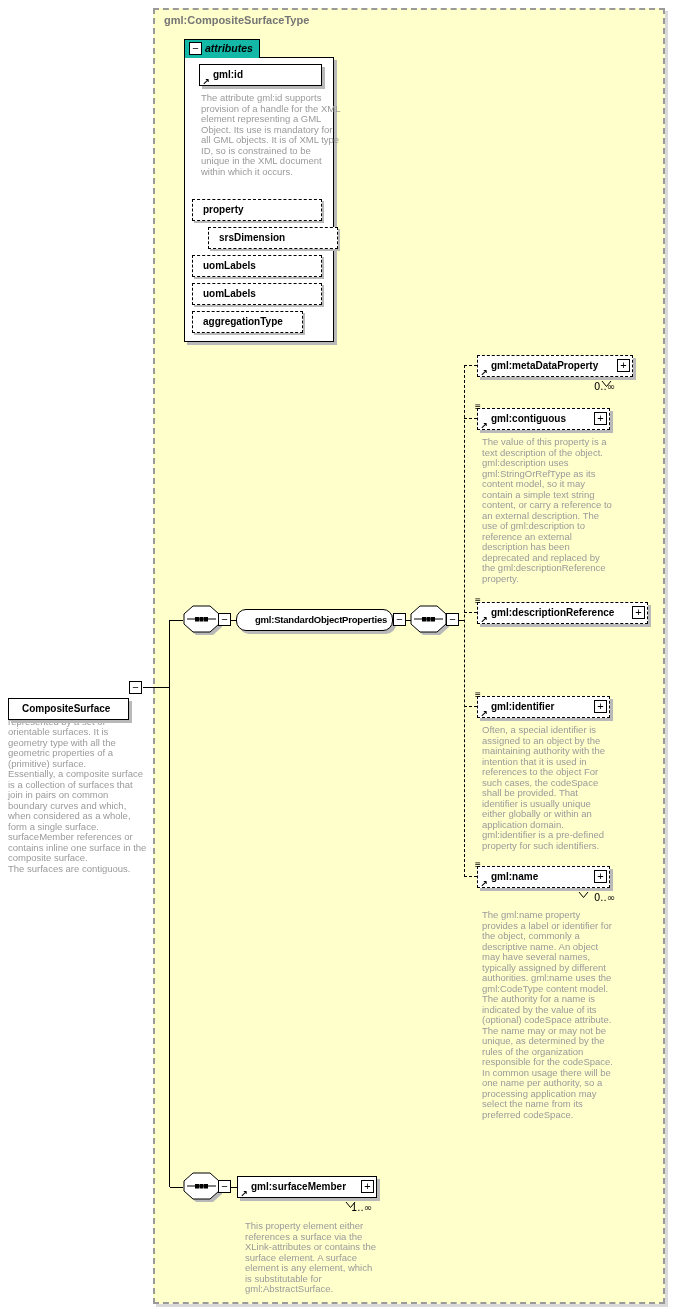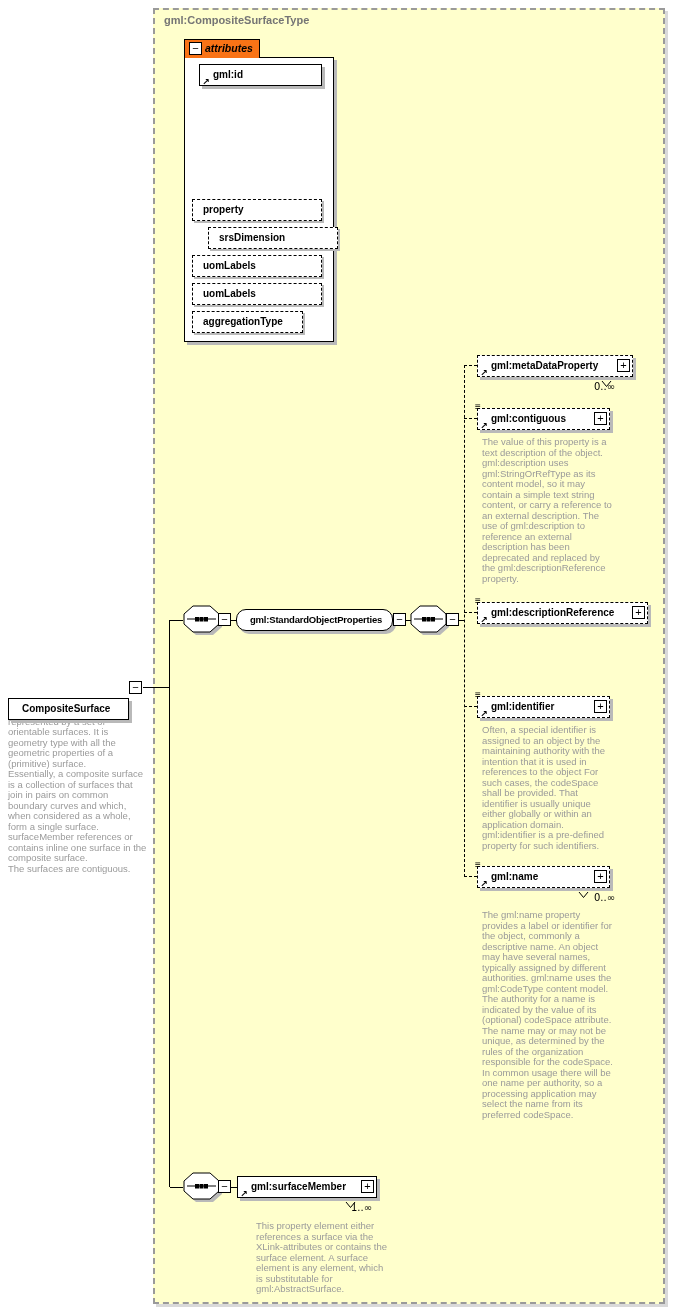--- a/index.html
+++ b/index.html
@@ -10,21 +10,21 @@
            background:#FFFFCC;border:2px dashed #9a9a9a;box-sizing:border-box;
            box-shadow:3px 3px 0 #d9d9d9;}
   .typetitle{position:absolute;left:164px;top:14px;font-size:11px;font-weight:bold;
              color:#757575;white-space:nowrap;z-index:2;}
   
   .ebox{position:absolute;background:#fff;border:1px solid #000;box-sizing:border-box;
         box-shadow:3px 3px 0 #b9b9b9;font-size:10px;font-weight:bold;color:#000;
         height:22px;line-height:20px;padding-left:13px;white-space:nowrap;z-index:3;}
   .opt{border-style:dashed;}
   .sh2{box-shadow:2px 2px 0 #b9b9b9;}
-  .gbox{border-radius:10px;font-size:9.5px;letter-spacing:-0.2px;}
+  .gbox{border-radius:10px;font-size:9.5px;letter-spacing:-0.2px;text-align:center;}
   
   .toggle{position:absolute;width:13px;height:13px;background:#fff;border:1px solid #000;
           box-sizing:border-box;font-size:11px;font-weight:normal;line-height:10px;
           text-align:center;z-index:4;}
   .plus-in{position:absolute;right:2px;top:3px;width:13px;height:13px;background:#fff;
            border:1px solid #000;box-sizing:border-box;font-size:11px;font-weight:normal;
            line-height:10px;text-align:center;}
   
   .ann{position:absolute;color:#9a9a9a;font-size:9.5px;line-height:10.5px;
        white-space:pre-line;z-index:2;}
@@ -36,21 +36,21 @@
   .vd{border-left:1px dashed #000;width:0;}
   
   .refarrow{position:absolute;left:2px;bottom:-2px;font-family:"DejaVu Sans",sans-serif;
             font-size:9px;line-height:9px;font-weight:bold;color:#000;}
   .annicon{position:absolute;left:-3px;top:-7px;font-size:10px;line-height:9px;
            color:#000;font-weight:normal;}
   .occurs{position:absolute;font-family:"DejaVu Sans",sans-serif;font-size:10px;
           color:#000;text-align:right;z-index:2;}
   .notch{position:absolute;z-index:5;}
   
-  .attr-tab{position:absolute;left:184px;top:39px;width:76px;height:19px;background:#f97316;
+  .attr-tab{position:absolute;left:184px;top:39px;width:76px;height:19px;background:#14b8a6;
             border:1px solid #000;border-bottom:none;box-sizing:border-box;z-index:3;
             font-size:10.5px;font-style:italic;font-weight:bold;line-height:17px;
             padding-left:20px;}
   .attr-body{position:absolute;left:184px;top:57px;width:150px;height:285px;background:#fff;
              border:1px solid #000;box-sizing:border-box;box-shadow:3px 3px 0 #b9b9b9;z-index:2;}
   .seq{position:absolute;z-index:3;}
 </style>
 </head>
 <body>
 
@@ -77,20 +77,21 @@
   <div class="attr-tab">
     <span>attributes</span>
   </div>
   <div class="toggle" style="left:189px;top:42px;">−</div>
   <div class="attr-body"></div>
 
   <div class="ebox" style="left:199px;top:64px;width:123px;z-index:4;">
     <span class="refarrow">↗</span>
     <span>gml:id</span>
   </div>
+  <div class="ann" style="left:201px;top:93px;width:140px;z-index:4;">The attribute gml:id supports provision of a handle for the XML element representing a GML Object. Its use is mandatory for all GML objects. It is of XML type ID, so is constrained to be unique in the XML document within which it occurs.</div>
 
   <div class="ebox opt sh2" style="left:192px;top:199px;width:130px;padding-left:10px;z-index:4;">
     <span>property</span>
   </div>
   <div class="ebox opt sh2" style="left:192px;top:227px;width:130px;padding-left:10px;z-index:4;margin-left:16px;">
     <span>srsDimension</span>
   </div>
   <div class="ebox opt sh2" style="left:192px;top:255px;width:130px;padding-left:10px;z-index:4;">
     <span>uomLabels</span>
   </div>
@@ -204,15 +205,15 @@
     <span class="refarrow">↗</span>
     <span>gml:surfaceMember</span>
     <span class="plus-in">+</span>
   </div>
   <div class="notch" style="left:345px;top:1195px;">
     <svg width="11" height="7" viewBox="0 0 11 7">
         <polyline points="1,0 5.5,5.5 10,0" fill="#FFFFCC" stroke="#000"></polyline>
       </svg>
   </div>
   <div class="occurs" style="left:322px;top:1202px;width:50px;">1..∞</div>
-  <div class="ann" style="left:256px;top:1221px;width:136px;">This property element either references a surface via the XLink-attributes or contains the surface element. A surface element is any element, which is substitutable for gml:AbstractSurface.</div>
+  <div class="ann" style="left:245px;top:1221px;width:136px;">This property element either references a surface via the XLink-attributes or contains the surface element. A surface element is any element, which is substitutable for gml:AbstractSurface.</div>
 
 </div>
 
 </body></html>

